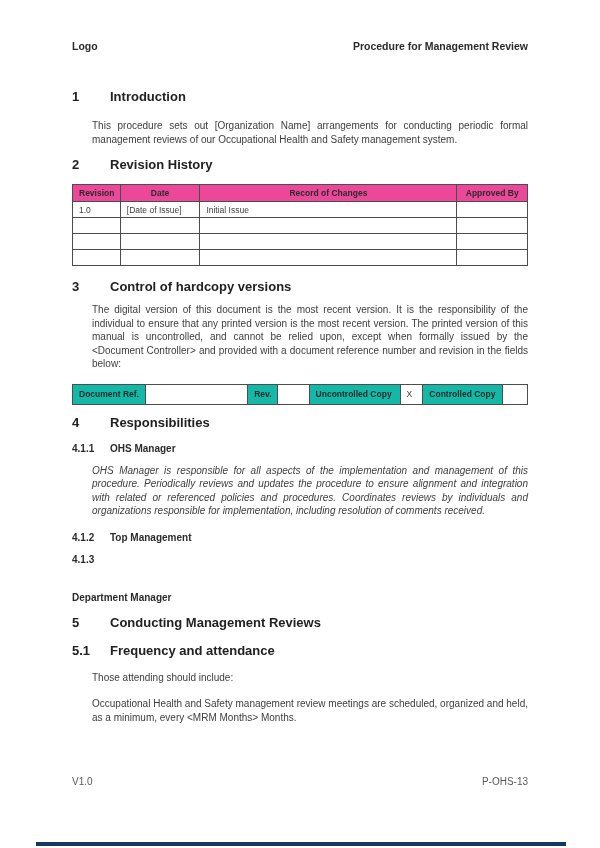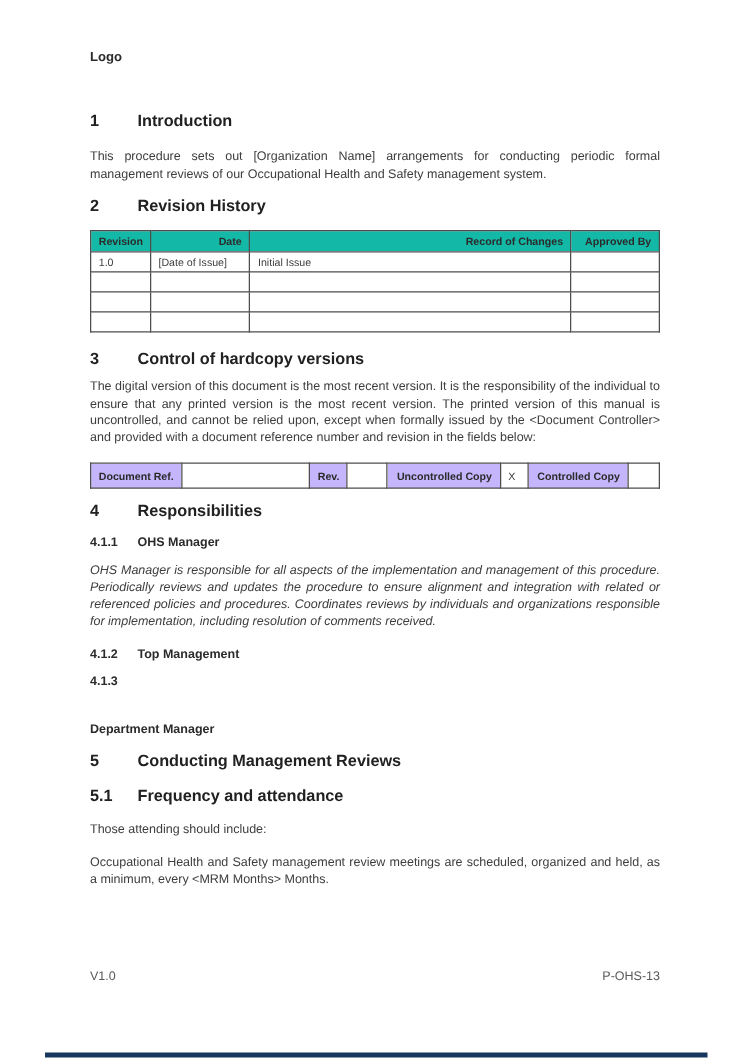--- a/index.html
+++ b/index.html
@@ -44,44 +44,44 @@
     line-height: 12px;
     font-weight: bold;
     color: #2b2b2b;
   }
   .subh .num { flex: 0 0 38px; }
   .para {
     font-size: 10px;
     line-height: 13.5px;
     text-align: justify;
     color: #3d3d3d;
+    margin-left: 20px;
   }
   table { border-collapse: collapse; width: 100%; table-layout: fixed; }
   th, td {
     border: 1px solid #4d4d4d;
     font-size: 8.5px;
     padding: 2px 6px;
     vertical-align: middle;
     overflow: hidden;
     white-space: nowrap;
   }
   .rev-table th {
-    background: #14b8a6;
-    text-align: right;
+    background: #ec4899;
+    text-align: center;
     font-weight: bold;
     color: #2b2b2b;
     height: 17px;
   }
   .rev-table td { height: 16px; color: #3d3d3d; }
   .docref-table td { height: 20px; }
   .docref-table .lbl {
-    background: #c4b5fd;
-    font-weight: bold;
-    color: #2b2b2b;
-    text-align: right;
+    background: #14b8a6;
+    font-weight: bold;
+    color: #2b2b2b;
   }
   
   .mt-intro-h   { margin-top: 38px; }
   .mt-intro-p   { margin-top: 15px; }
   .mt-rev-h     { margin-top: 12px; }
   .mt-rev-t     { margin-top: 12px; }
   .mt-hard-h    { margin-top: 14px; }
   .mt-hard-p    { margin-top: 9px;  }
   .mt-docref-t  { margin-top: 13px; }
   .mt-resp-h    { margin-top: 11px; }
@@ -114,20 +114,21 @@
     background: #17375e;
   }
 </style>
 </head>
 <body>
 
 <div class="page">
 
   <div class="doc-header">
     <span>Logo</span>
+    <span>Procedure for Management Review</span>
   </div>
 
   <div class="h1 mt-intro-h">
     <span class="num">1</span>
     <span>Introduction</span>
   </div>
   <div class="para mt-intro-p">This procedure sets out [Organization Name] arrangements for conducting periodic formal management reviews of our Occupational Health and Safety management system.</div>
 
   <div class="h1 mt-rev-h">
     <span class="num">2</span>

